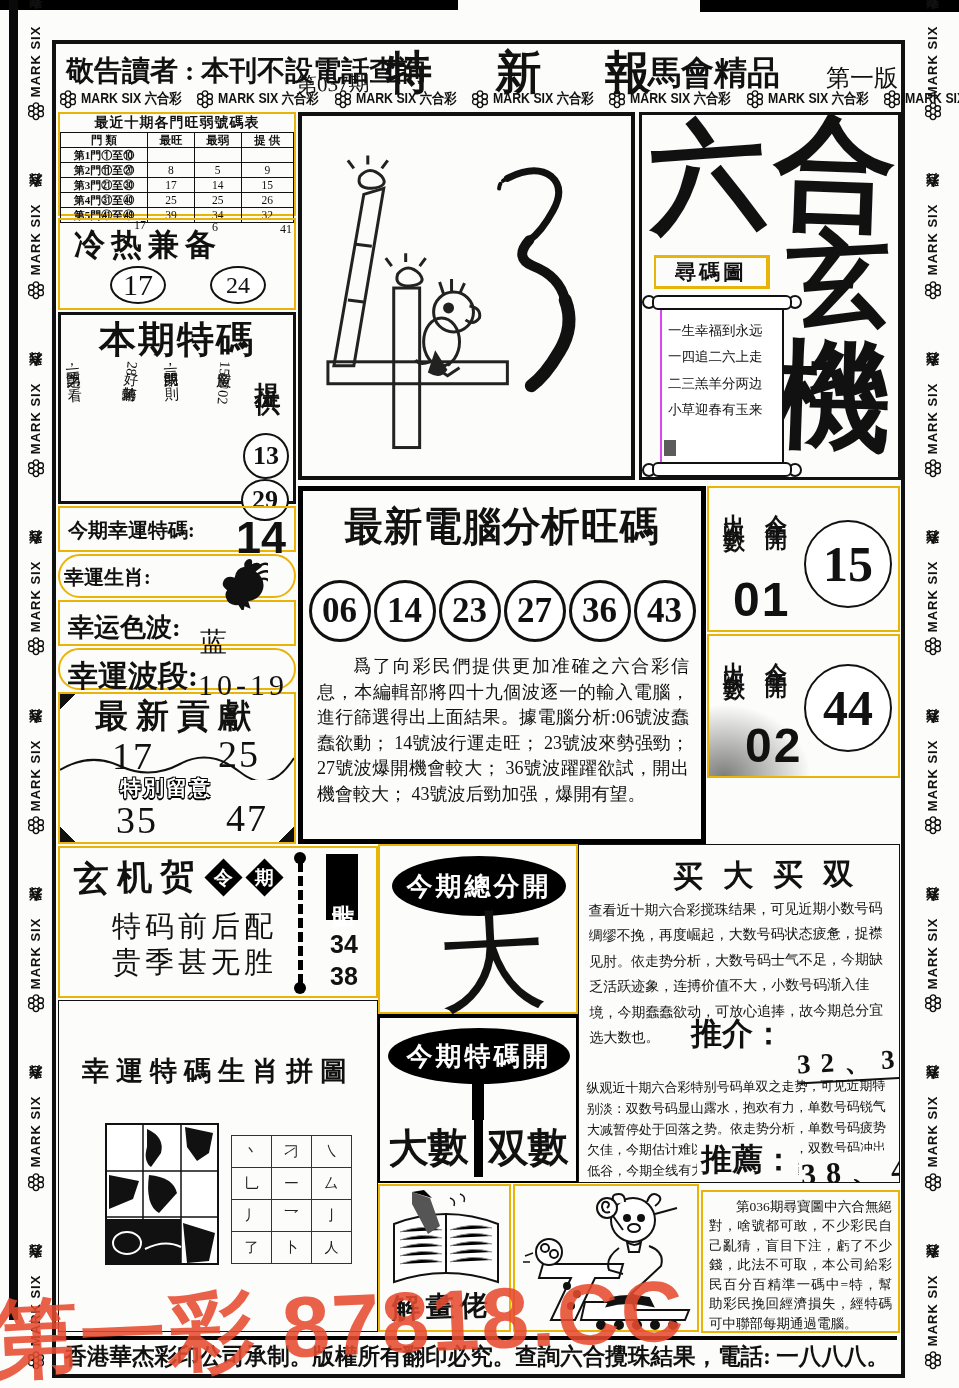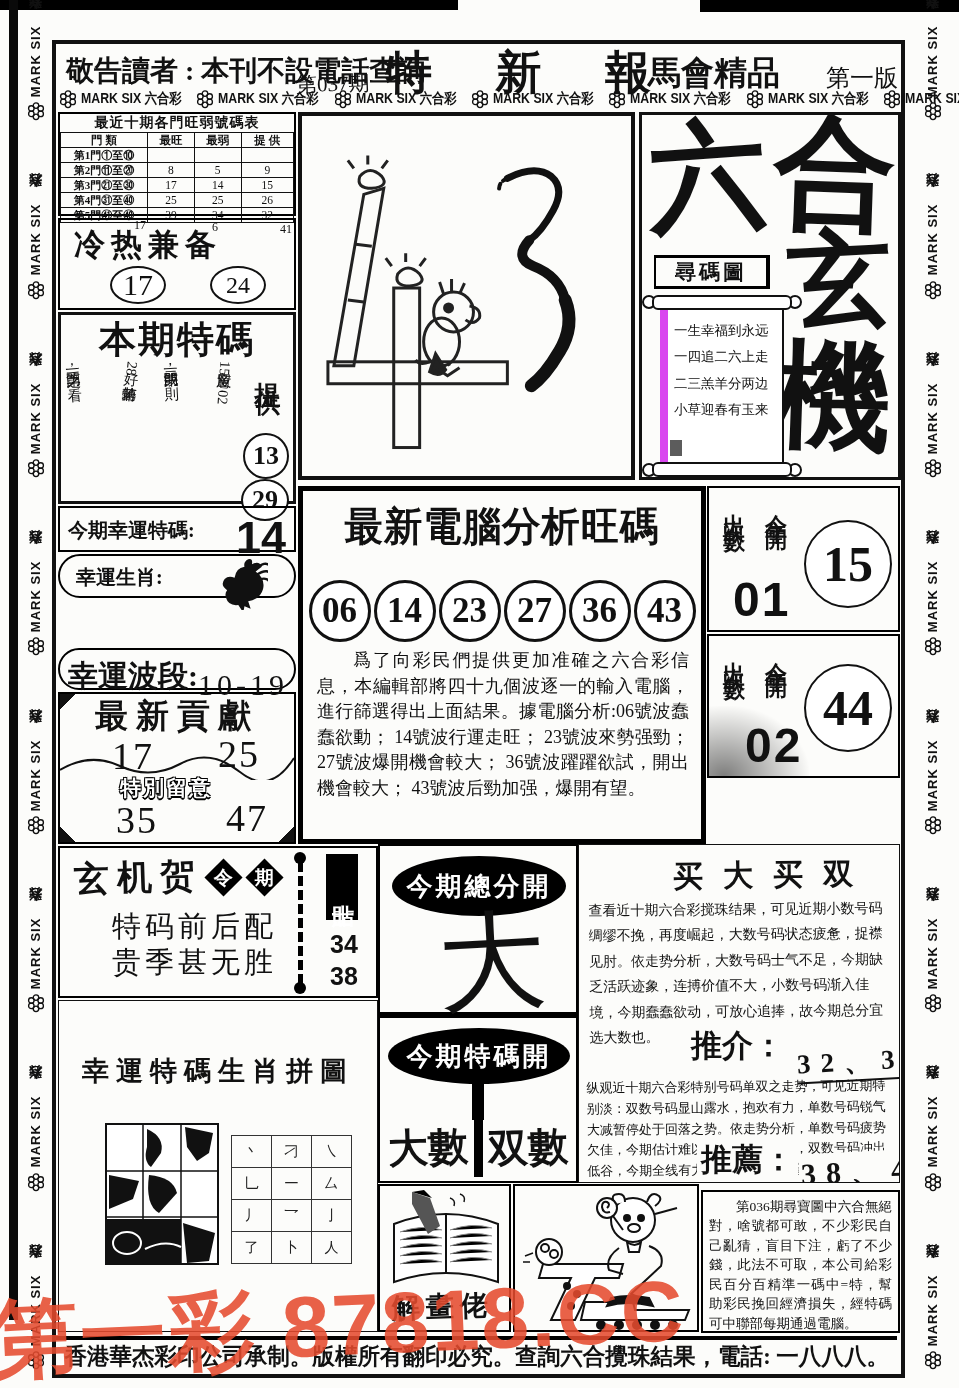--- a/index.html
+++ b/index.html
@@ -1,19 +1,19 @@
 <!DOCTYPE html>
 <html><head>
 <meta charset="utf-8">
 <style>
   html,body{margin:0;padding:0;background:#e9e7e2;}
   .page{position:relative;width:959px;height:1388px;margin:0 auto;background:#fcfcfa;overflow:hidden;
         font-family:"Liberation Serif","DejaVu Serif",serif;color:#111;}
   .abs{position:absolute;}
-  .b1{border:1px solid #111;} .b2{border:2px solid #000000;} .b3{border:3px solid #111;} .b4{border:4px solid #111;}
+  .b1{border:1px solid #111;} .b2{border:2px solid #eab308;} .b3{border:3px solid #111;} .b4{border:4px solid #111;}
   .vt{writing-mode:vertical-rl;}
   .vt-flip{writing-mode:vertical-rl;transform:rotate(180deg);}
   .sans{font-family:"Liberation Sans","DejaVu Sans",sans-serif;}
   .center{text-align:center;}
   .circle{display:flex;align-items:center;justify-content:center;border-radius:50%;border:2px solid #111;
           font-weight:700;background:#fff;}
   
   .topbar{background:#000;}
   .scanbar{background:#0a0a0a;}
   
@@ -487,27 +487,31 @@
     </div>
     <div class="circle abs" style="right:4px;top:118px;width:42px;height:42px;font-size:26px;">13</div>
     <div class="circle abs" style="right:4px;top:164px;width:44px;height:38px;font-size:26px;">29</div>
   </div>
 
   <div class="abs b2" style="left:58px;top:506px;width:238px;height:46px;box-sizing:border-box;">
     <span class="abs lk-label" style="left:8px;top:9px;">今期幸運特碼:</span>
     <span class="abs sans" style="right:8px;top:4px;font-size:45px;font-weight:700;z-index:5;">14</span>
   </div>
   <div class="abs b2 round" style="left:58px;top:554px;width:238px;height:44px;box-sizing:border-box;">
-    <span class="abs lk-label" style="left:16px;top:8px;">幸運生肖:</span>
+    <span class="abs lk-label" style="left:4px;top:8px;">幸運生肖:</span>
     <span class="abs" style="right:26px;top:2px;width:52px;height:52px;z-index:5;">
       <svg viewBox="0 0 40 42" width="52" height="52">
         <path d="M30 10 q9 -9 13 -3 M31 14 q11 -7 13 1 M32 18 q10 -4 11 4" stroke="#111" stroke-width="2" fill="none"></path>
         <path d="M8 26 q-6 -4 -2 -9 q3 -3 8 -1 q1 -8 8 -9 q-1 -4 3 -6 q4 -1 3 4 q6 -3 8 2 l-5 4 q8 6 6 14 q-2 8 -12 10 l2 6 l-5 -2 l-1 5 l-4 -6 q-8 1 -10 -6 q-1 -4 1 -6 z" fill="#111"></path>
       </svg>
     </span>
+  </div>
+  <div class="abs b2" style="left:58px;top:600px;width:238px;height:46px;box-sizing:border-box;">
+    <span class="abs lk-label" style="left:8px;top:8px;font-size:26px;">幸运色波:</span>
+    <span class="abs" style="left:140px;top:22px;font-size:27px;z-index:5;">蓝</span>
   </div>
   <div class="abs b2 round" style="left:58px;top:648px;width:238px;height:42px;box-sizing:border-box;">
     <span class="abs lk-label" style="left:8px;top:6px;font-size:30px;">幸運波段:</span>
     <span class="abs" style="left:138px;top:18px;font-size:30px;letter-spacing:4px;z-index:5;">10-19</span>
   </div>
 
   <div class="abs b2 contrib" style="left:58px;top:692px;width:238px;height:152px;box-sizing:border-box;">
     <div class="center" style="font-size:33px;font-weight:700;letter-spacing:8px;">最新貢獻</div>
     <span class="abs big-num" style="left:52px;top:40px;">17</span>
     <span class="abs big-num" style="left:158px;top:38px;">25</span>
@@ -622,21 +626,21 @@
     <span class="abs callig" style="left:6px;top:2px;font-size:118px;transform:rotate(-4deg);">六</span>
     <span class="abs callig" style="left:132px;top:-4px;font-size:122px;transform:rotate(2deg);">合</span>
     <span class="abs callig" style="left:146px;top:112px;font-size:104px;transform:rotate(-3deg);">玄</span>
     <span class="abs callig" style="left:132px;top:222px;font-size:118px;transform:rotate(2deg);">機</span>
     <div class="abs b2 center maplabel" style="left:12px;top:140px;width:110px;height:28px;line-height:28px;border-width:3px 4px 3px 2px;">尋碼圖</div>
 
     <div class="abs" style="left:2px;top:178px;width:156px;height:186px;">
       <div class="abs rollcap" style="left:-2px;top:2px;"></div>
       <div class="abs rollcap" style="right:-2px;top:2px;"></div>
       <div class="abs roller" style="left:8px;top:2px;right:8px;"></div>
-      <div class="abs" style="left:16px;top:17px;right:16px;bottom:17px;border-left:8px solid #d946ef;border-right:2px solid #111;background:#fff;padding:8px 6px 0 6px;">
+      <div class="abs" style="left:16px;top:17px;right:16px;bottom:17px;border-left:2px solid #d946ef;border-right:2px solid #111;background:#fff;padding:8px 6px 0 6px;">
         <div class="poem">一生幸福到永远</div>
         <div class="poem">一四追二六上走</div>
         <div class="poem">二三羔羊分两边</div>
         <div class="poem">小草迎春有玉来</div>
         <div class="abs" style="left:2px;bottom:6px;width:12px;height:16px;background:#333;opacity:.8;"></div>
       </div>
       <div class="abs rollcap" style="left:-2px;bottom:2px;"></div>
       <div class="abs rollcap" style="right:-2px;bottom:2px;"></div>
       <div class="abs roller" style="left:8px;bottom:2px;right:8px;"></div>
     </div>
@@ -645,21 +649,21 @@
   <div class="abs" style="left:298px;top:486px;width:408px;height:358px;border:5px solid #000;box-sizing:border-box;overflow:hidden;">
     <div class="center an-title" style="margin-top:8px;">最新電腦分析旺碼</div>
     <div class="an-circles" style="margin-top:26px;">
       <span class="circle an-circle">06</span>
       <span class="circle an-circle">14</span>
       <span class="circle an-circle">23</span>
       <span class="circle an-circle">27</span>
       <span class="circle an-circle">36</span>
       <span class="circle an-circle">43</span>
     </div>
-    <div class="an-body" style="margin:6px 12px 0 14px;">爲了向彩民們提供更加准確之六合彩信息，本編輯部將四十九個波逐一的輸入電腦，進行篩選得出上面結果。據電腦分析:06號波蠢蠢欲動； 14號波行運走旺； 23號波來勢强勁；27號波爆開機會較大； 36號波躍躍欲試，開出機會較大； 43號波后勁加强，爆開有望。</div>
+    <div class="an-body" style="margin:12px 12px 0 14px;">爲了向彩民們提供更加准確之六合彩信息，本編輯部將四十九個波逐一的輸入電腦，進行篩選得出上面結果。據電腦分析:06號波蠢蠢欲動； 14號波行運走旺； 23號波來勢强勁；27號波爆開機會較大； 36號波躍躍欲試，開出機會較大； 43號波后勁加强，爆開有望。</div>
   </div>
 
   <div class="abs b2" style="left:707px;top:486px;width:193px;height:146px;box-sizing:border-box;">
     <span class="abs stat-vlabel" style="left:10px;top:8px;">出次數</span>
     <span class="abs stat-vlabel" style="left:52px;top:8px;">今年開</span>
     <span class="abs stat-count" style="left:24px;top:84px;">01</span>
     <span class="circle abs stat-circle" style="right:6px;top:32px;">15</span>
   </div>
   <div class="abs b2 shade" style="left:707px;top:634px;width:193px;height:144px;box-sizing:border-box;">
     <span class="abs stat-vlabel" style="left:10px;top:8px;">出次數</span>
@@ -677,21 +681,21 @@
     <div class="blk-ellipse abs" style="left:8px;top:10px;width:182px;height:56px;">今期特碼開</div>
     <div class="abs" style="left:92px;top:62px;width:12px;height:40px;background:#000;"></div>
     <span class="abs duo" style="left:8px;bottom:6px;">大數</span>
     <div class="abs" style="left:94px;bottom:4px;width:9px;height:62px;background:#000;"></div>
     <span class="abs duo" style="right:8px;bottom:6px;">双數</span>
   </div>
 
   <div class="abs b1" style="left:578px;top:844px;width:322px;height:339px;box-sizing:border-box;overflow:hidden;">
     <div class="abs buy-title" style="left:94px;top:10px;">买大买双</div>
     <div class="abs hand-para" style="left:10px;top:52px;width:300px;">查看近十期六合彩搅珠结果，可见近期小数号码绸缪不挽，再度崛起，大数号码状态疲惫，捉襟见肘。依走势分析，大数号码士气不足，今期缺乏活跃迹象，连搏价值不大，小数号码渐入佳境，今期蠢蠢欲动，可放心追捧，故今期总分宜选大数也。</div>
-    <span class="abs rec-label" style="left:112px;top:180px;">推介：</span>
+    <span class="abs rec-label" style="left:112px;top:168px;">推介：</span>
     <span class="abs rec-val" style="left:218px;top:198px;">32、36</span>
     <div class="abs hand-para" style="left:8px;top:232px;width:306px;font-size:13px;line-height:1.6;">纵观近十期六合彩特别号码单双之走势，可见近期特别淡：双数号码显山露水，抱欢有力，单数号码锐气大减暂停处于回落之势。依走势分析，单数号码疲势欠佳，今期估计难以摆正自己的位置，双数号码冲出低谷，今期全线有力上插，可寄予厚望，故今期特码宜搏双数也。</div>
     <span class="abs rec-label" style="left:118px;top:294px;background:#fcfcfa;padding:0 4px;">推薦：</span>
     <span class="abs rec-val" style="left:220px;top:306px;font-size:30px;background:#fcfcfa;padding:0 2px;">38、40</span>
   </div>
 
   <div class="abs b2" style="left:378px;top:1184px;width:133px;height:148px;box-sizing:border-box;">
     <svg class="abs" style="left:6px;top:4px;" width="120" height="100">
       <path d="M8 34 Q60 14 112 34 L112 92 Q60 74 8 92 Z" fill="#fff" stroke="#111" stroke-width="2"></path>
       <line x1="60" y1="24" x2="60" y2="83" stroke="#111" stroke-width="2"></line>

